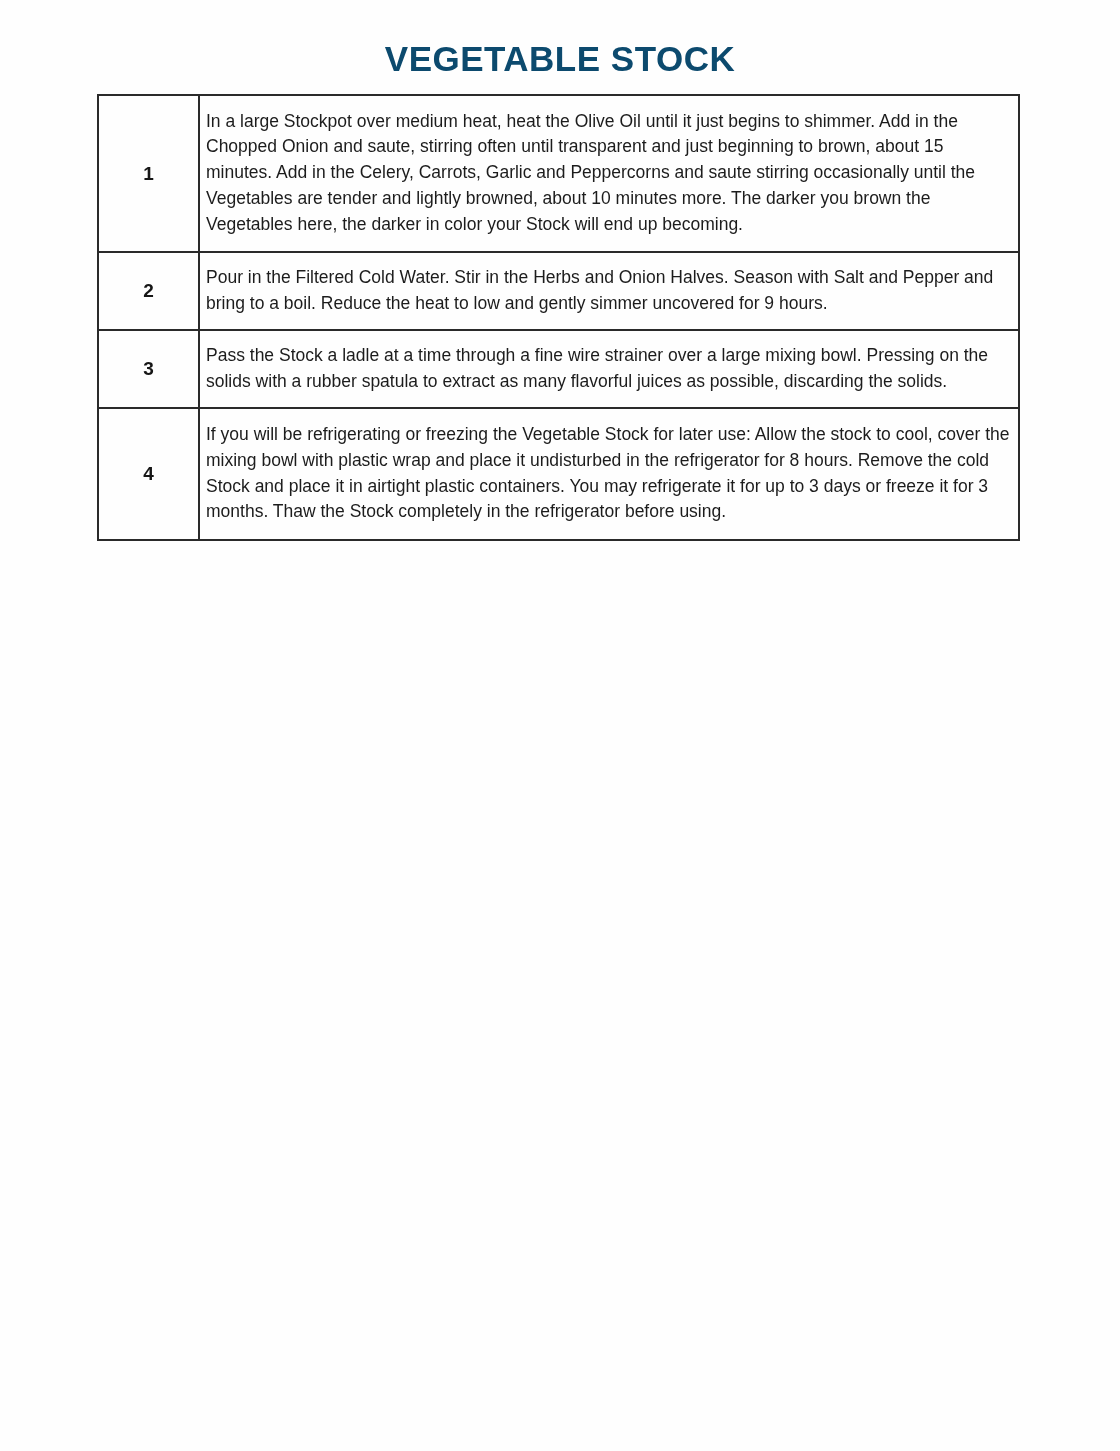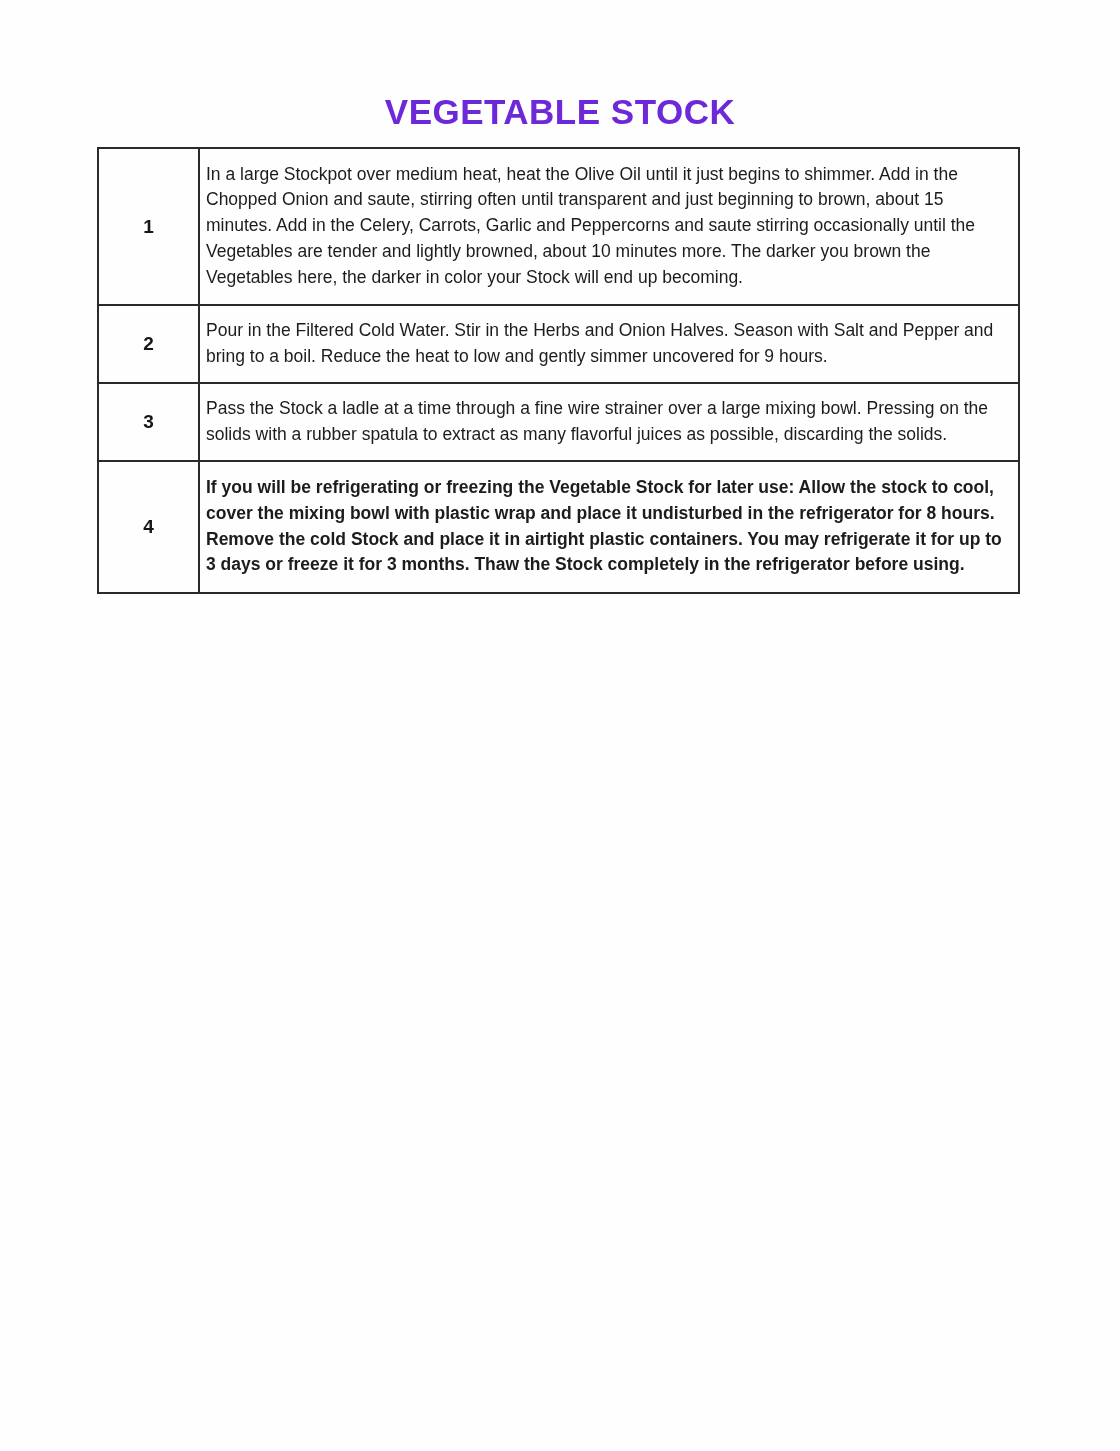--- a/index.html
+++ b/index.html
@@ -10,28 +10,28 @@
   .page {
     position: relative;
     width: 1120px;
     height: 1451px;
     background: #fefefe;
     font-family: "Liberation Sans", sans-serif;
     color: #1c1c1c;
     overflow: hidden;
   }
   .doc-title {
-    margin: 0;
-    padding-top: 93px;
+    margin: 12px;
+    padding-top: 28px;
     text-align: center;
     font-size: 35px;
     line-height: 38px;
     font-weight: bold;
     letter-spacing: 0.5px;
-    color: #6d28d9;
+    color: #0c4a6e;
   }
   table.steps-table {
     border-collapse: collapse;
     table-layout: fixed;
     margin: 16px 0 0 97px;
     width: 923px;
     background: #fefefe;
   }
   table.steps-table td {
     border: 2px solid #2a2a2a;
@@ -47,21 +47,21 @@
   td.step-text {
     padding: 1px 6px 2px 6px;
     font-size: 17.5px;
     line-height: 25.8px;
     vertical-align: top;
     color: #1c1c1c;
   }
   tr.row-1 td { height: 152px; }
   tr.row-2 td { height: 73px; }
   tr.row-3 td { height: 73px; }
-  tr.row-4 td { height: 127px; font-weight: bold; }
+  tr.row-4 td { height: 127px; }
 </style>
 </head>
 <body>
 
 <div class="page">
 
   <h1 class="doc-title">VEGETABLE STOCK</h1>
 
   <table class="steps-table">
     <tbody>

